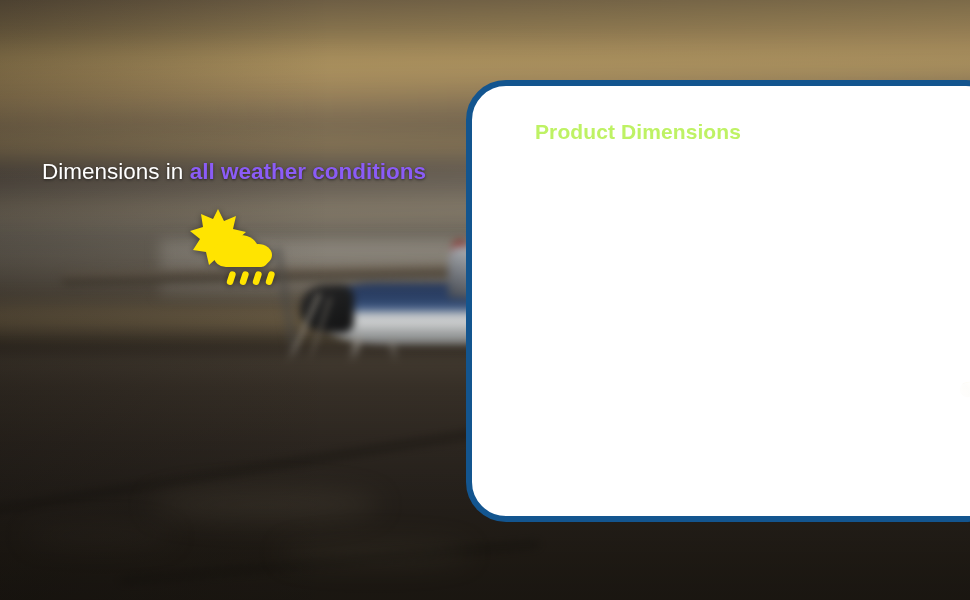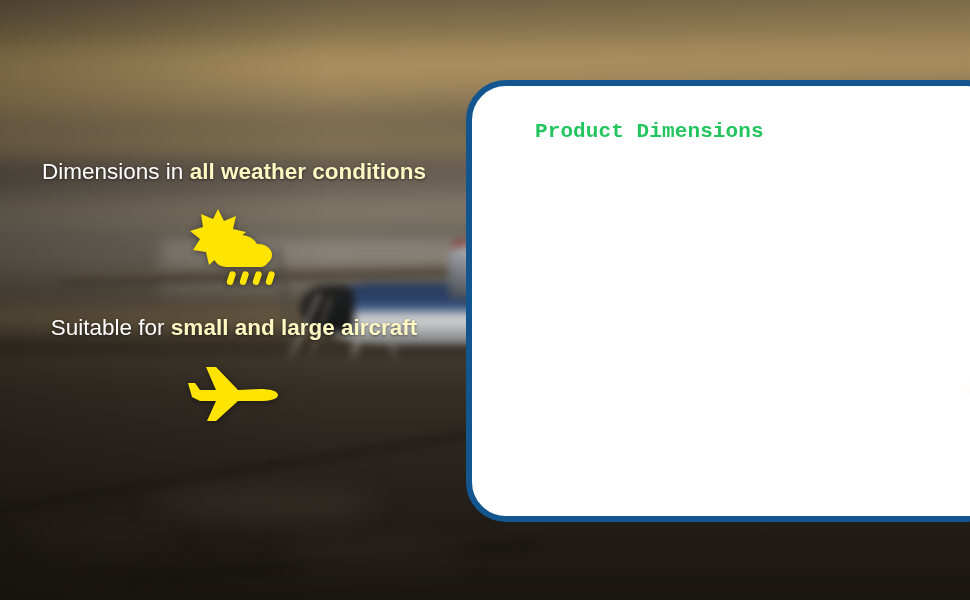--- a/index.html
+++ b/index.html
@@ -236,21 +236,21 @@
   .feature-2 { top: 316px; }
 
   .feature-text {
     font-size: 22.5px;
     line-height: 1.1;
     color: #ffffff;
     white-space: nowrap;
     text-shadow: 0 1px 3px rgba(0,0,0,.55);
   }
   .feature-text .hl {
-    color: #fef9c3;
+    color: #8b5cf6;
     font-weight: bold;
   }
 
   .icon-wrap {
     margin-top: 18px;
     display: flex;
     justify-content: center;
     align-items: center;
   }
   .icon-wrap svg { display: block; filter: drop-shadow(0 1px 3px rgba(0,0,0,.45)); }
@@ -263,23 +263,22 @@
     background: #ffffff;
     border: 6px solid #13558f;
     border-radius: 40px;
     box-sizing: border-box;
   }
   .panel-title {
     position: absolute;
     left: 535px; top: 120px;
     font-size: 21px;
     font-weight: bold;
-    color: #22c55e;
+    color: #bef264;
     letter-spacing: .1px;
-    font-family: Liberation Mono, monospace;
   }
 
   
   .product-stage {
     position: absolute;
     left: 466px; top: 80px;
     width: 504px; height: 442px;
     overflow: hidden;
     pointer-events: none;
   }
@@ -366,28 +365,20 @@
 
             <rect x="46" y="68" width="6.5" height="14" rx="3.2" transform="rotate(18 49 75)"></rect>
             <rect x="59" y="68" width="6.5" height="14" rx="3.2" transform="rotate(18 62 75)"></rect>
             <rect x="72" y="68" width="6.5" height="14" rx="3.2" transform="rotate(18 75 75)"></rect>
             <rect x="85" y="68" width="6.5" height="14" rx="3.2" transform="rotate(18 88 75)"></rect>
           </g>
         </svg>
       </div>
     </div>
 
-    <div class="feature feature-2">
-      <div class="feature-text"><span>Suitable for </span><span class="hl">small and large aircraft</span></div>
-      <div class="icon-wrap">
-        <svg width="96" height="62" viewBox="0 0 96 62" aria-hidden="true">
-          <path fill="#ffe400" d="M6 38 L2 24 L9 24 L14 31 L30 31 L20 8 L30 8 L52 31 L74 30 C84 30 92 32 92 36 C92 40 84 42 74 42 L52 42 L30 62 L21 62 L30 42 L14 42 Z"></path>
-        </svg>
-      </div>
-    </div>
 
   </div>
 
   <div class="panel"></div>
 
   <div class="panel-title">Product Dimensions</div>
 
   <div class="product-stage">
 
     <div class="rope">

